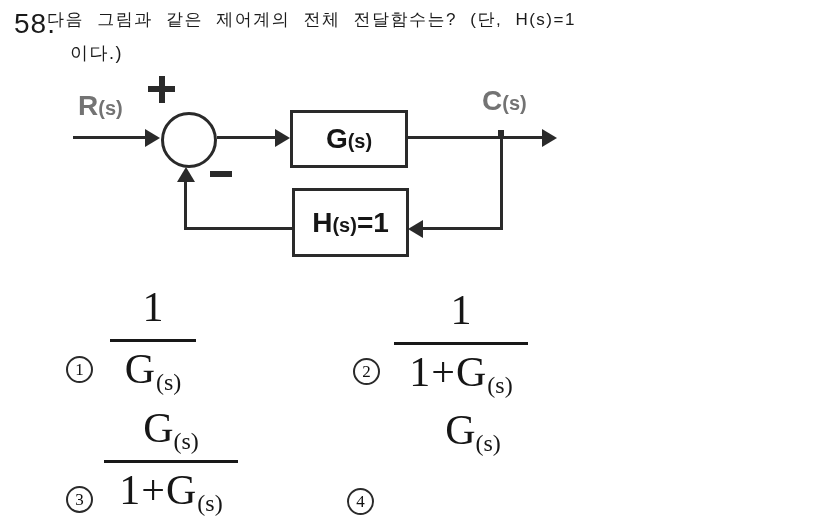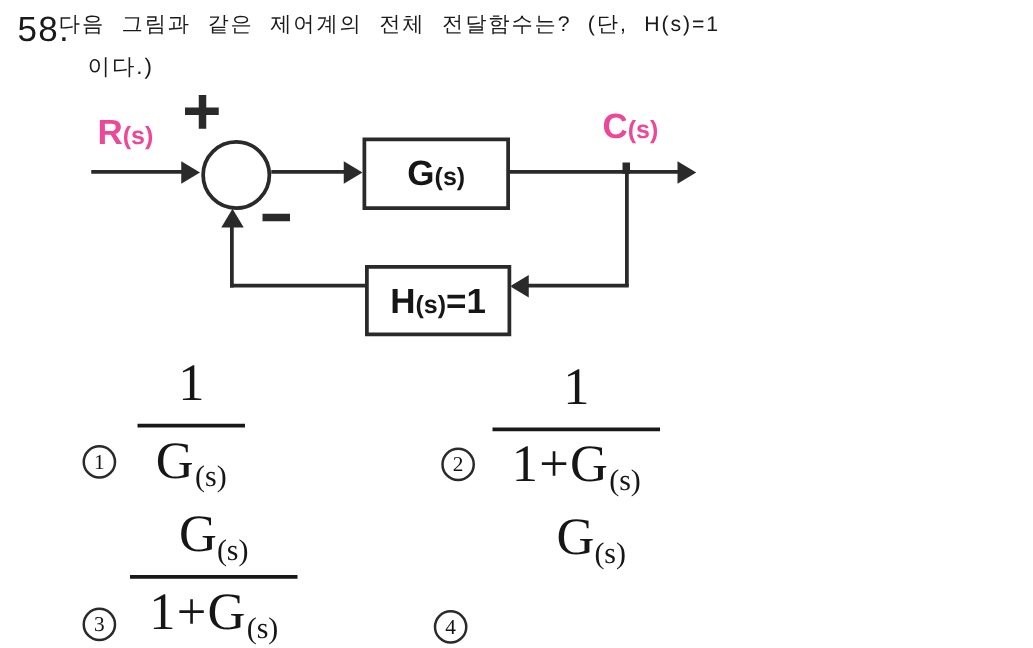--- a/index.html
+++ b/index.html
@@ -19,22 +19,22 @@
   .arrow.up    { border-left:9px solid transparent; border-right:9px solid transparent; border-bottom:15px solid #2a2a2a; }
   .sumcircle {
     position:absolute; left:161px; top:112px; width:56px; height:56px;
     border:3px solid #2a2a2a; border-radius:50%; box-sizing:border-box; background:#fff;
   }
   .block {
     position:absolute; border:3px solid #2a2a2a; box-sizing:border-box; background:#fff;
     display:flex; align-items:center; justify-content:center;
   }
   .blk-g { left:290px; top:110px; width:118px; height:58px; }
-  .blk-h { left:292px; top:212px; width:117px; height:57px; }
-  .dlabel { position:absolute; font-weight:bold; font-size:28px; line-height:1; color:#ec4899; white-space:nowrap; }
+  .blk-h { left:292px; top:188px; width:117px; height:69px; }
+  .dlabel { position:absolute; font-weight:bold; font-size:28px; line-height:1; color:#737373; white-space:nowrap; }
   .dlabel .ssub, .block .ssub { font-size:20px; font-weight:bold; }
   .block .btxt { font-weight:bold; font-size:28px; line-height:1; color:#161616; white-space:nowrap; }
   
   .marker {
     position:absolute; width:27px; height:27px; border:2px solid #2a2a2a; border-radius:50%;
     box-sizing:border-box; display:flex; align-items:center; justify-content:center;
     font-family:"Liberation Serif", serif; font-size:17px; color:#111;
   }
   .frac {
     position:absolute; text-align:center; font-family:"Liberation Serif", serif; color:#161616;

